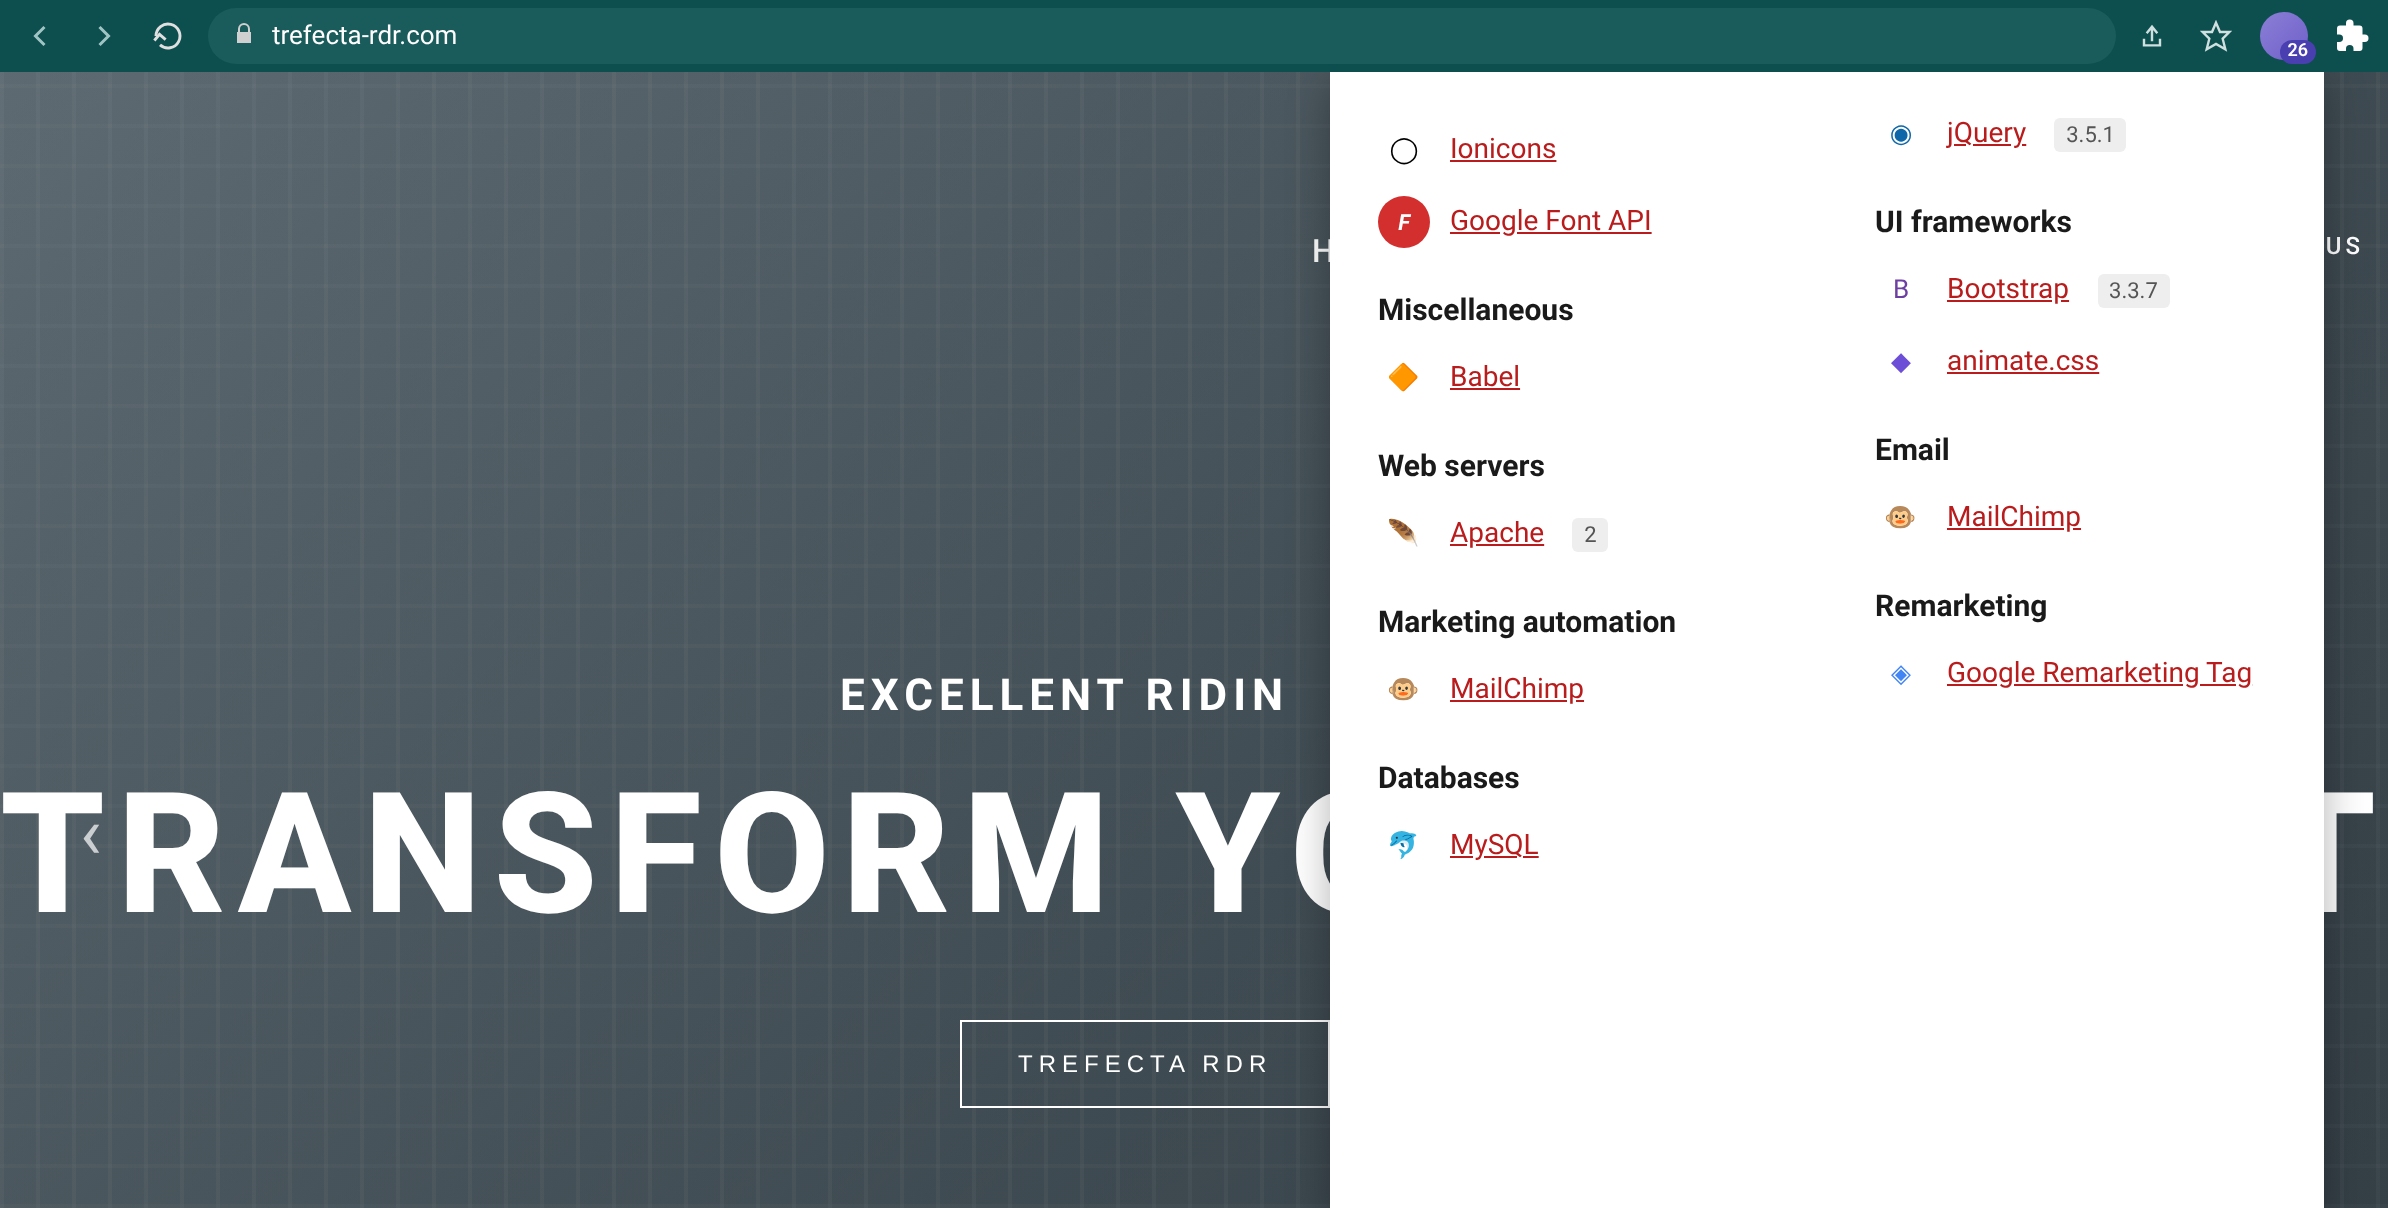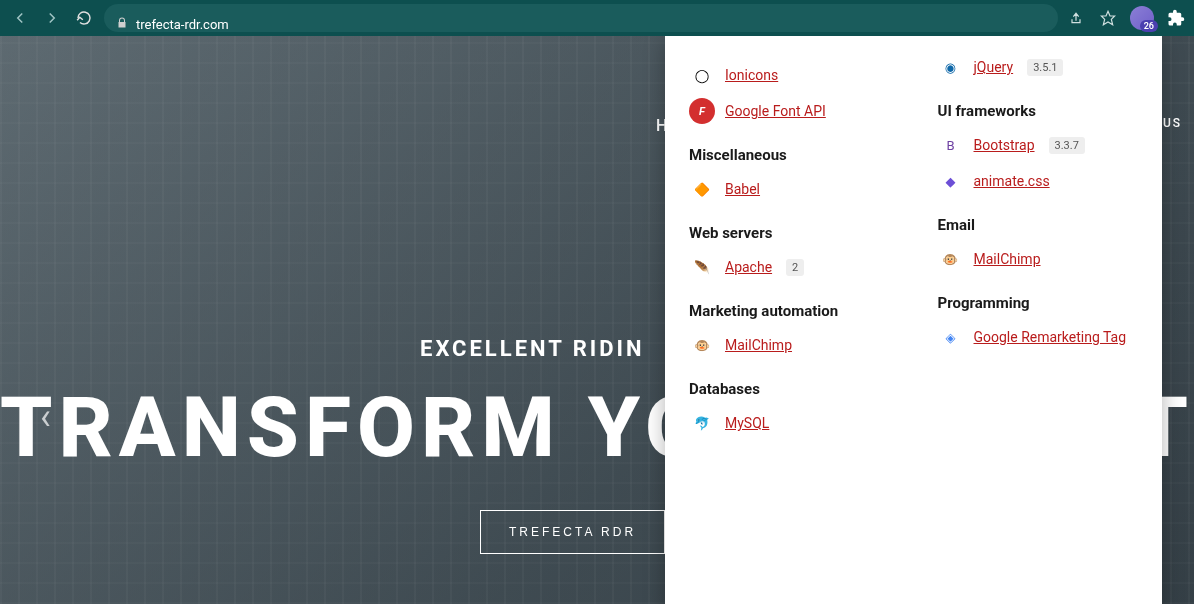--- a/index.html
+++ b/index.html
@@ -2,21 +2,21 @@
 <html><head>
 <meta charset="utf-8">
 <style>
 * { margin: 0; padding: 0; box-sizing: border-box; }
 body { width: 1194px; height: 604px; overflow: hidden; font-family: -apple-system, BlinkMacSystemFont, "Segoe UI", Roboto, sans-serif; position: relative; }
 
 
 .browser-bar { height: 36px; background: #0d4f4f; display: flex; align-items: center; padding: 0 8px; gap: 8px; }
 .nav-arrow { width: 24px; height: 24px; display: flex; align-items: center; justify-content: center; color: #a0c4c4; cursor: pointer; }
 .reload-btn { width: 24px; height: 24px; display: flex; align-items: center; justify-content: center; color: #e0e0e0; cursor: pointer; }
-.address-bar { flex: 1; height: 28px; background: #1a5c5c; border-radius: 14px; display: flex; align-items: flex-end; padding: 0 12px; gap: 8px; color: #fff; font-size: 13px; }
+.address-bar { flex: 1; height: 28px; background: #1a5c5c; border-radius: 14px; display: flex; align-items: center; padding: 0 12px; gap: 8px; color: #fff; font-size: 13px; }
 .lock-icon { color: #d0d0d0; font-size: 12px; }
 .url-text { color: #fff; }
 .bar-right { display: flex; align-items: center; gap: 12px; }
 .bar-icon { width: 20px; height: 20px; color: #d0e0e0; display: flex; align-items: center; justify-content: center; cursor: pointer; }
 .profile-avatar { width: 24px; height: 24px; border-radius: 50%; background: linear-gradient(135deg, #8b7fd6, #6f5fc9); position: relative; }
 .profile-badge { position: absolute; bottom: -2px; right: -4px; background: #4a3fb0; color: #fff; font-size: 9px; border-radius: 8px; padding: 1px 4px; font-weight: 600; }
 .puzzle-icon { color: #fff; }
 
 
 .page { position: absolute; top: 36px; left: 0; width: 1194px; height: 568px; background: #6a7a82; overflow: hidden; }
@@ -190,21 +190,21 @@
             </div>
           </div>
           <div class="tech-section">
             <div class="section-title">Email</div>
             <div class="tech-item">
               <div class="tech-icon ic-mailchimp">🐵</div>
               <a class="tech-link">MailChimp</a>
             </div>
           </div>
           <div class="tech-section">
-            <div class="section-title">Programming</div>
+            <div class="section-title">Remarketing</div>
             <div class="tech-item">
               <div class="tech-icon ic-gtag">◈</div>
               <a class="tech-link">Google Remarketing Tag</a>
             </div>
           </div>
         </div>
     </div>
   </div>
 </div>
 

